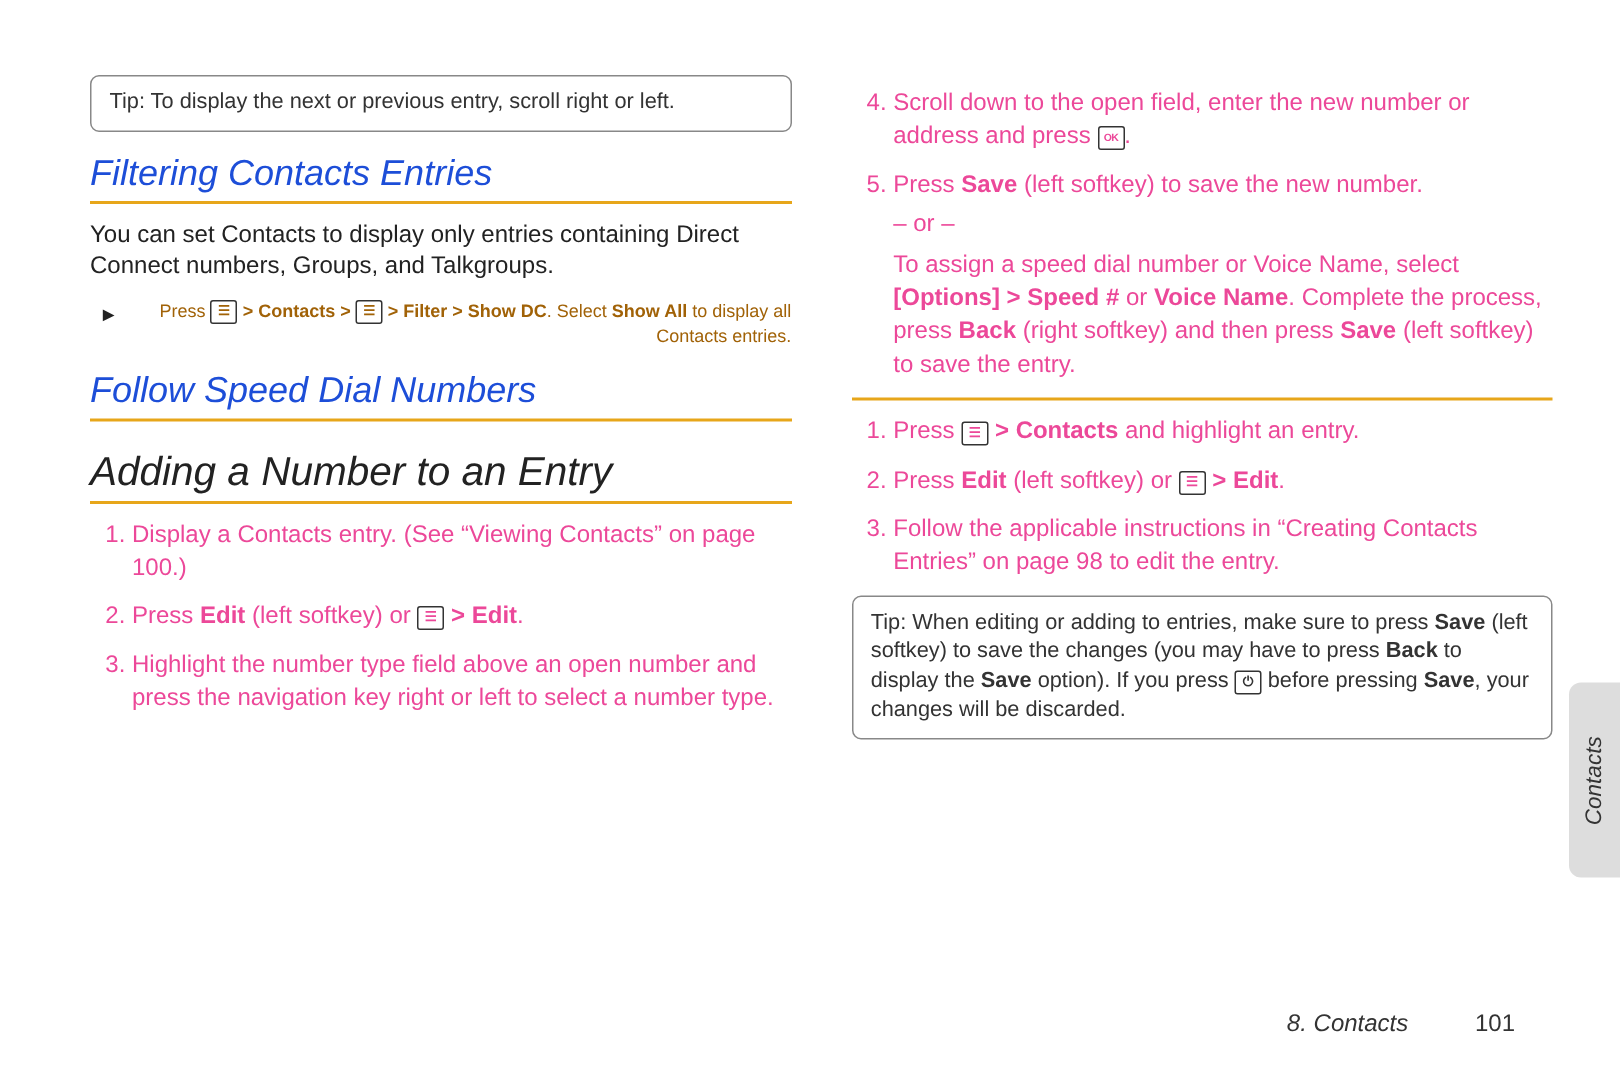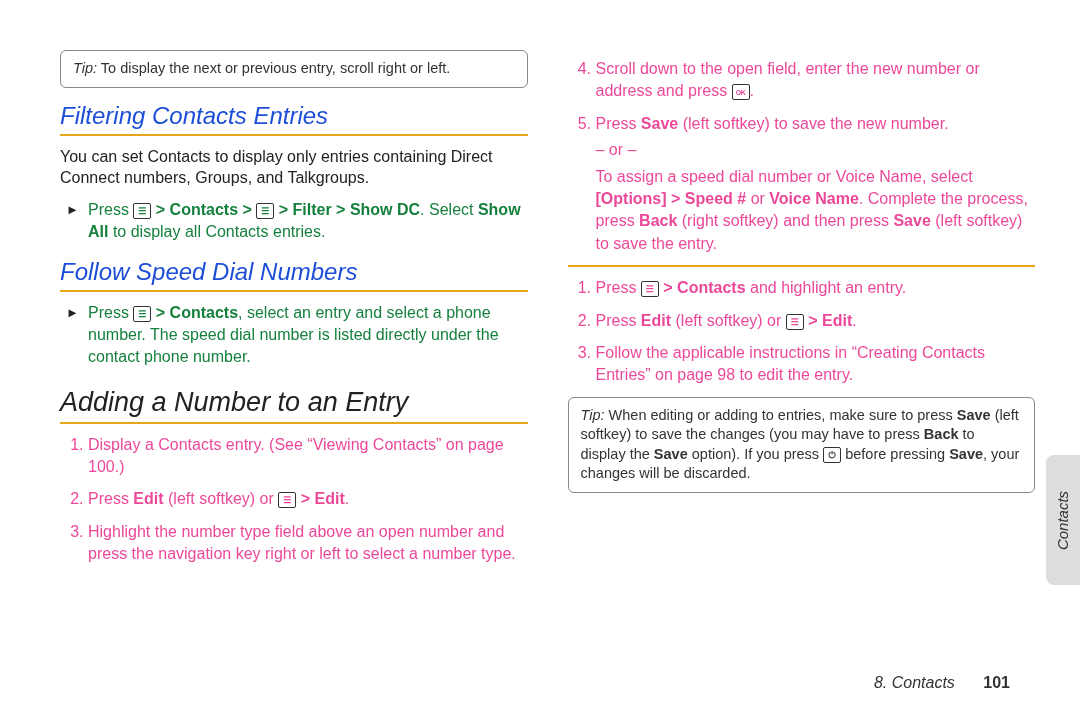--- a/index.html
+++ b/index.html
@@ -26,21 +26,20 @@
   .tip-box {
     border: 1px solid #888;
     border-radius: 6px;
     padding: 8px 12px;
     font-size: 14.5px;
     line-height: 1.35;
     margin-bottom: 14px;
     color: #333;
   }
   .tip-label {
-    font-style: italic;
   }
   h2.sub {
     font-style: italic;
     font-weight: normal;
     font-size: 24px;
     margin: 14px 0 2px 0;
     color: #1d4ed8;
   }
   h2.main {
     font-style: italic;
@@ -60,24 +59,25 @@
     margin: 6px 0 10px 0;
     color: #222;
   }
   ul.arrow {
     list-style: none;
     padding-left: 28px;
     margin: 8px 0 10px 0;
   }
   ul.arrow li {
     position: relative;
-    font-size: 16px;
+    font-size: 12px;
     line-height: 1.4;
     margin-bottom: 6px;
-    color: #15803d;
+    color: #a16207;
+    text-align: right;
   }
   ul.arrow li::before {
     content: "\25BA";
     position: absolute;
     left: -22px;
     top: 2px;
     font-size: 13px;
     color: #222;
   }
   ol.num {
@@ -131,22 +131,21 @@
   .footer {
     position: absolute;
     bottom: 28px;
     right: 70px;
     font-size: 16px;
     font-style: italic;
     color: #333;
   }
   .footer .pnum {
     font-style: normal;
-    margin-left: 24px;
-    font-weight: bold;
+    margin-left: 40px;
   }
   .or {
     margin: 4px 0 4px 0;
   }
 </style>
 </head>
 <body>
 
 <div class="page">
   <div class="col">
@@ -163,26 +162,20 @@
       <li>
         <span>Press </span><span class="key menu"></span>
         <span class="gt b">&gt;</span><span class="b"> Contacts </span><span class="gt b">&gt;</span>
         <span class="key menu"></span>
         <span class="gt b">&gt;</span><span class="b"> Filter </span><span class="gt b">&gt;</span><span class="b"> Show DC</span><span>. Select </span><span class="b">Show All</span><span> to display all Contacts entries.</span>
       </li>
     </ul>
 
     <h2 class="sub">Follow Speed Dial Numbers</h2>
     <hr class="rule">
-    <ul class="arrow">
-      <li>
-        <span>Press </span><span class="key menu"></span>
-        <span class="gt b">&gt;</span><span class="b"> Contacts</span><span>, select an entry and select a phone number. The speed dial number is listed directly under the contact phone number.</span>
-      </li>
-    </ul>
 
     <h2 class="main">Adding a Number to an Entry</h2>
     <hr class="rule">
     <ol class="num">
       <li>Display a Contacts entry. (See “Viewing Contacts” on page 100.)</li>
       <li>
         <span>Press </span><span class="b">Edit</span><span> (left softkey) or </span><span class="key menu"></span>
         <span class="gt b">&gt;</span><span class="b"> Edit</span><span>.</span>
       </li>
       <li>Highlight the number type field above an open number and press the navigation key right or left to select a number type.</li>

